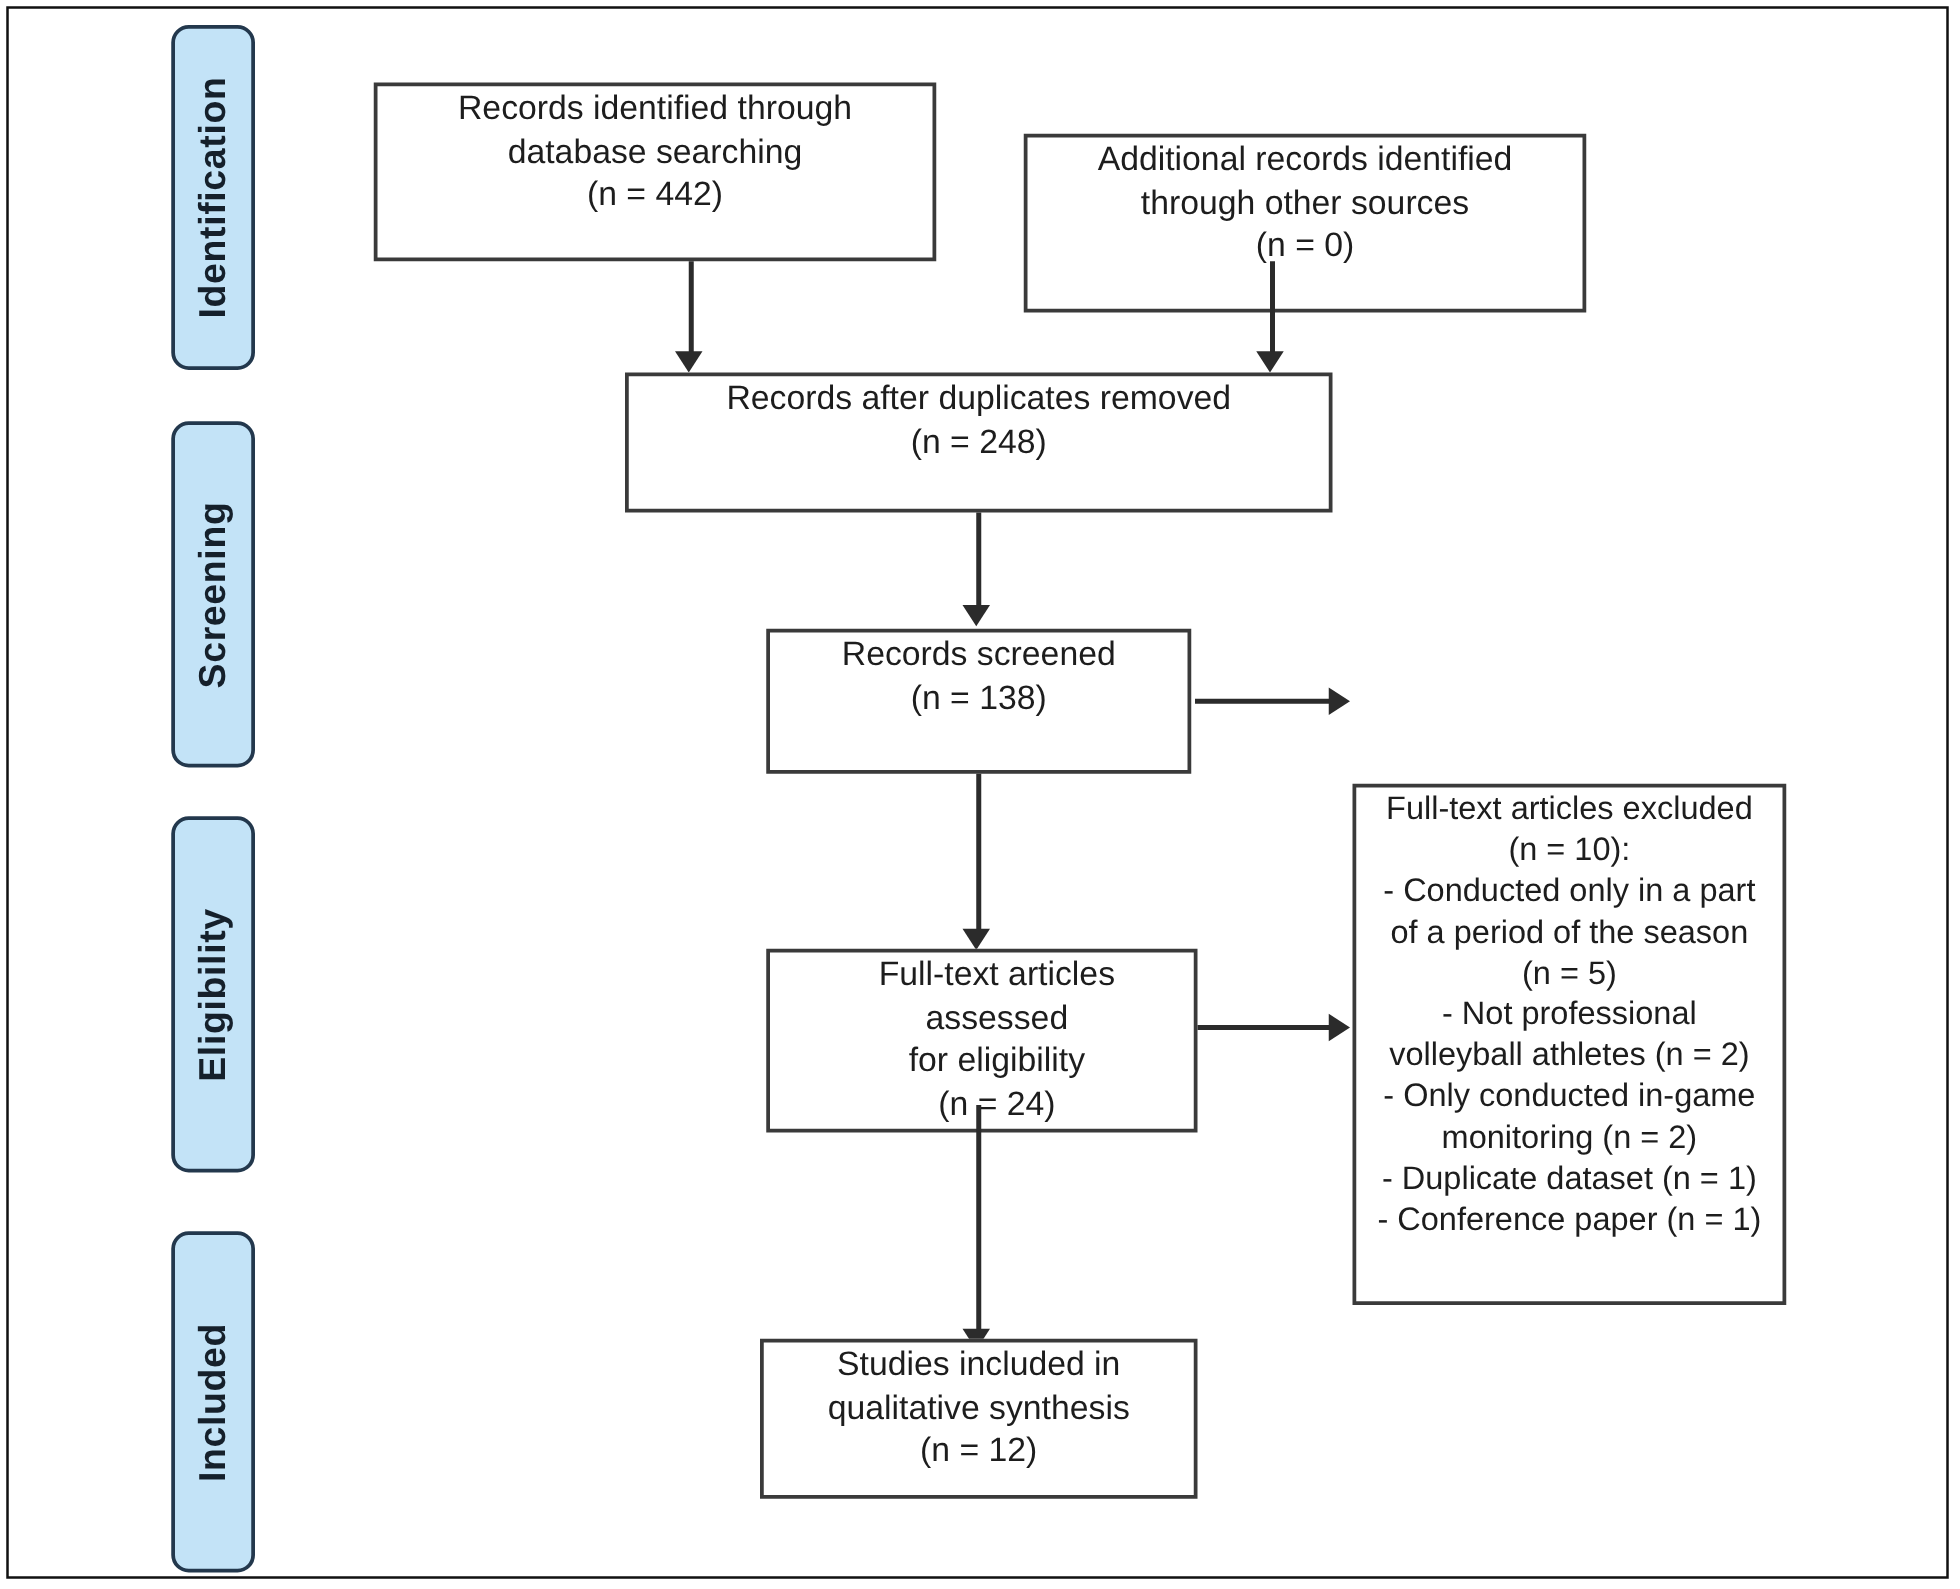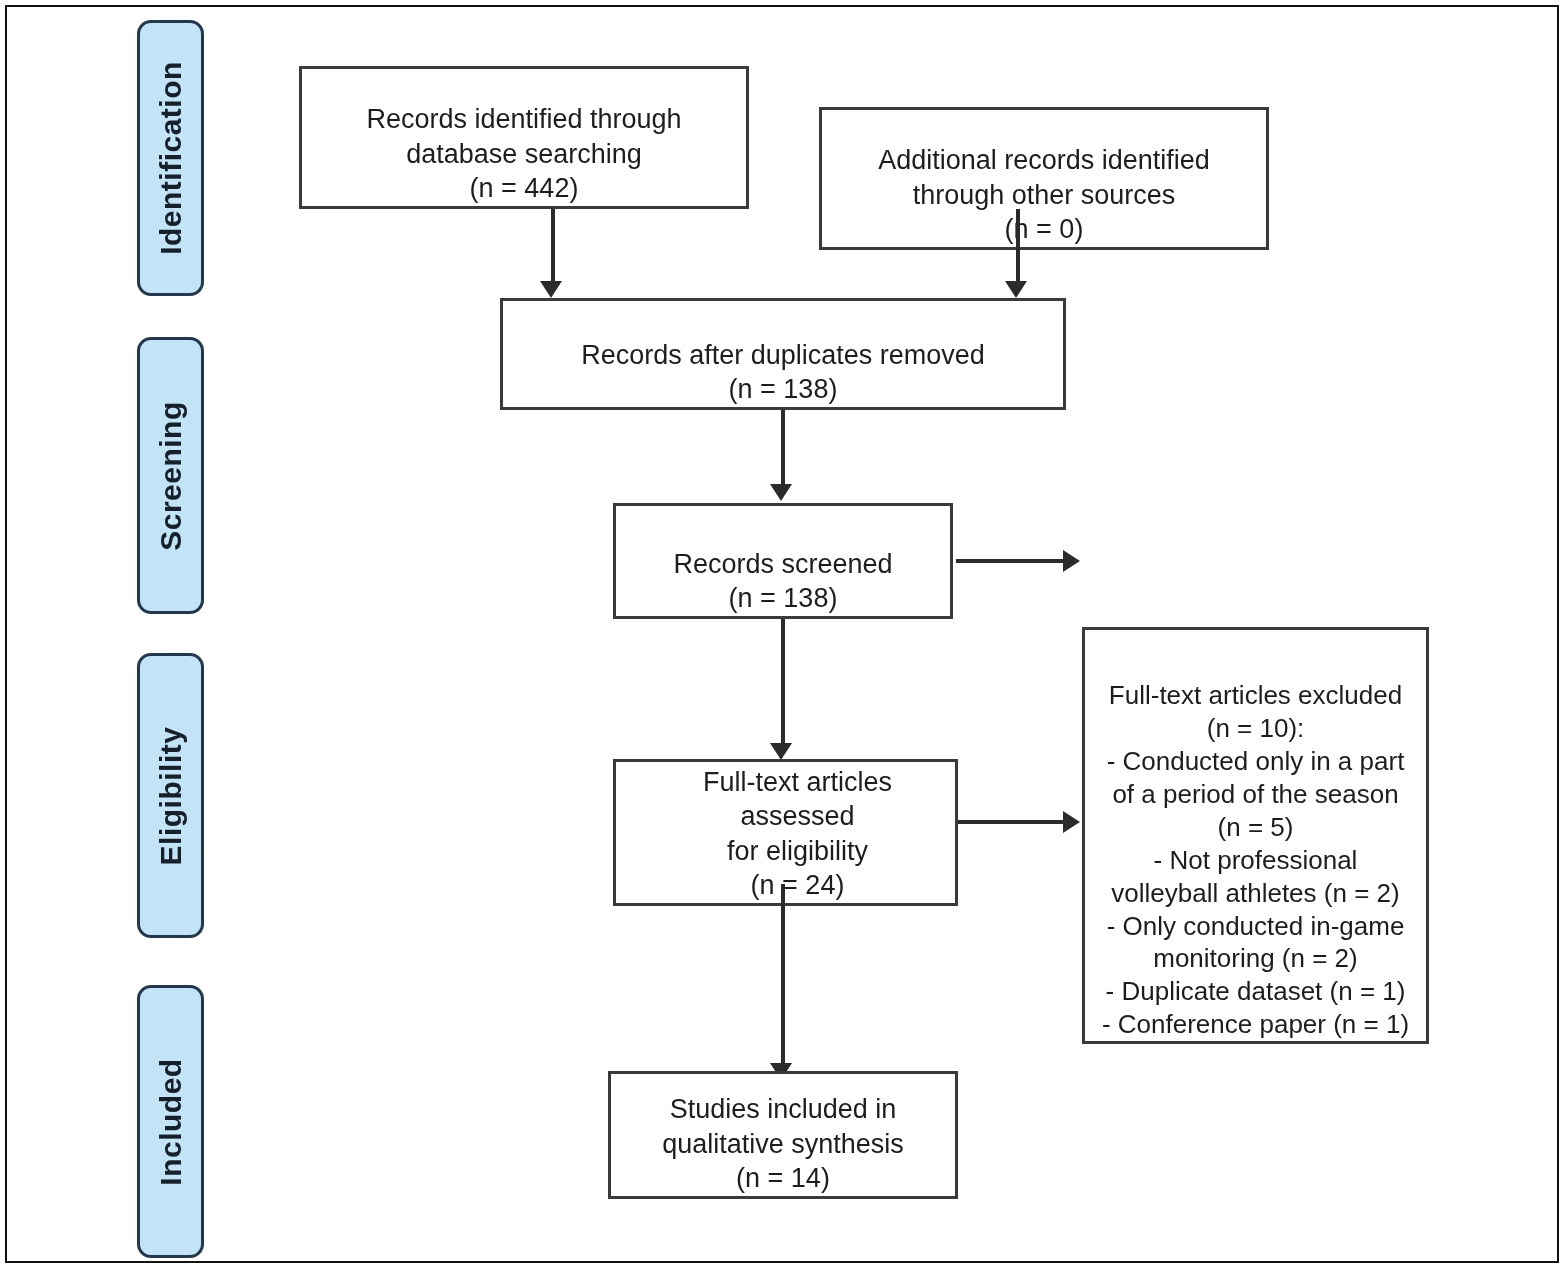--- a/index.html
+++ b/index.html
@@ -50,21 +50,21 @@
     letter-spacing: 0.5px;
     color: #15202b;
   }
   
   .flow-box {
     position: absolute;
     background: #ffffff;
     border: 3px solid #3a3a3a;
     box-sizing: border-box;
     display: flex;
-    align-items: flex-end;
+    align-items: flex-start;
     justify-content: center;
     text-align: center;
   }
   .flow-box .box-text {
     font-size: 27px;
     line-height: 1.28;
     color: #1d1d1d;
     padding: 0 8px;
     white-space: pre-line;
   }
@@ -132,21 +132,21 @@
   </div>
 
   <div class="conn v" style="left:551px; top:209px; height:75px;"></div>
   <div class="arrow-down" style="left:540px; top:281px;"></div>
 
   <div class="conn v" style="left:1016px; top:209px; height:75px;"></div>
   <div class="arrow-down" style="left:1005px; top:281px;"></div>
 
   <div class="flow-box" style="left:500px; top:298px; width:566px; height:112px;">
     <div class="box-text">Records after duplicates removed
-(n = 138)</div>
+(n = 248)</div>
   </div>
 
   <div class="conn v" style="left:781px; top:410px; height:76px;"></div>
   <div class="arrow-down" style="left:770px; top:484px;"></div>
 
   <div class="flow-box" style="left:613px; top:503px; width:340px; height:116px;">
     <div class="box-text">Records screened
 (n = 138)</div>
   </div>
 
@@ -179,16 +179,16 @@
 - Duplicate dataset (n = 1)
 - Conference paper (n = 1)</div>
   </div>
 
   <div class="conn v" style="left:781px; top:884px; height:182px;"></div>
   <div class="arrow-down" style="left:770px; top:1063px;"></div>
 
   <div class="flow-box" style="left:608px; top:1071px; width:350px; height:128px;">
     <div class="box-text">Studies included in
 qualitative synthesis
-(n = 14)</div>
+(n = 12)</div>
   </div>
 
 </div>
 
 </body></html>

